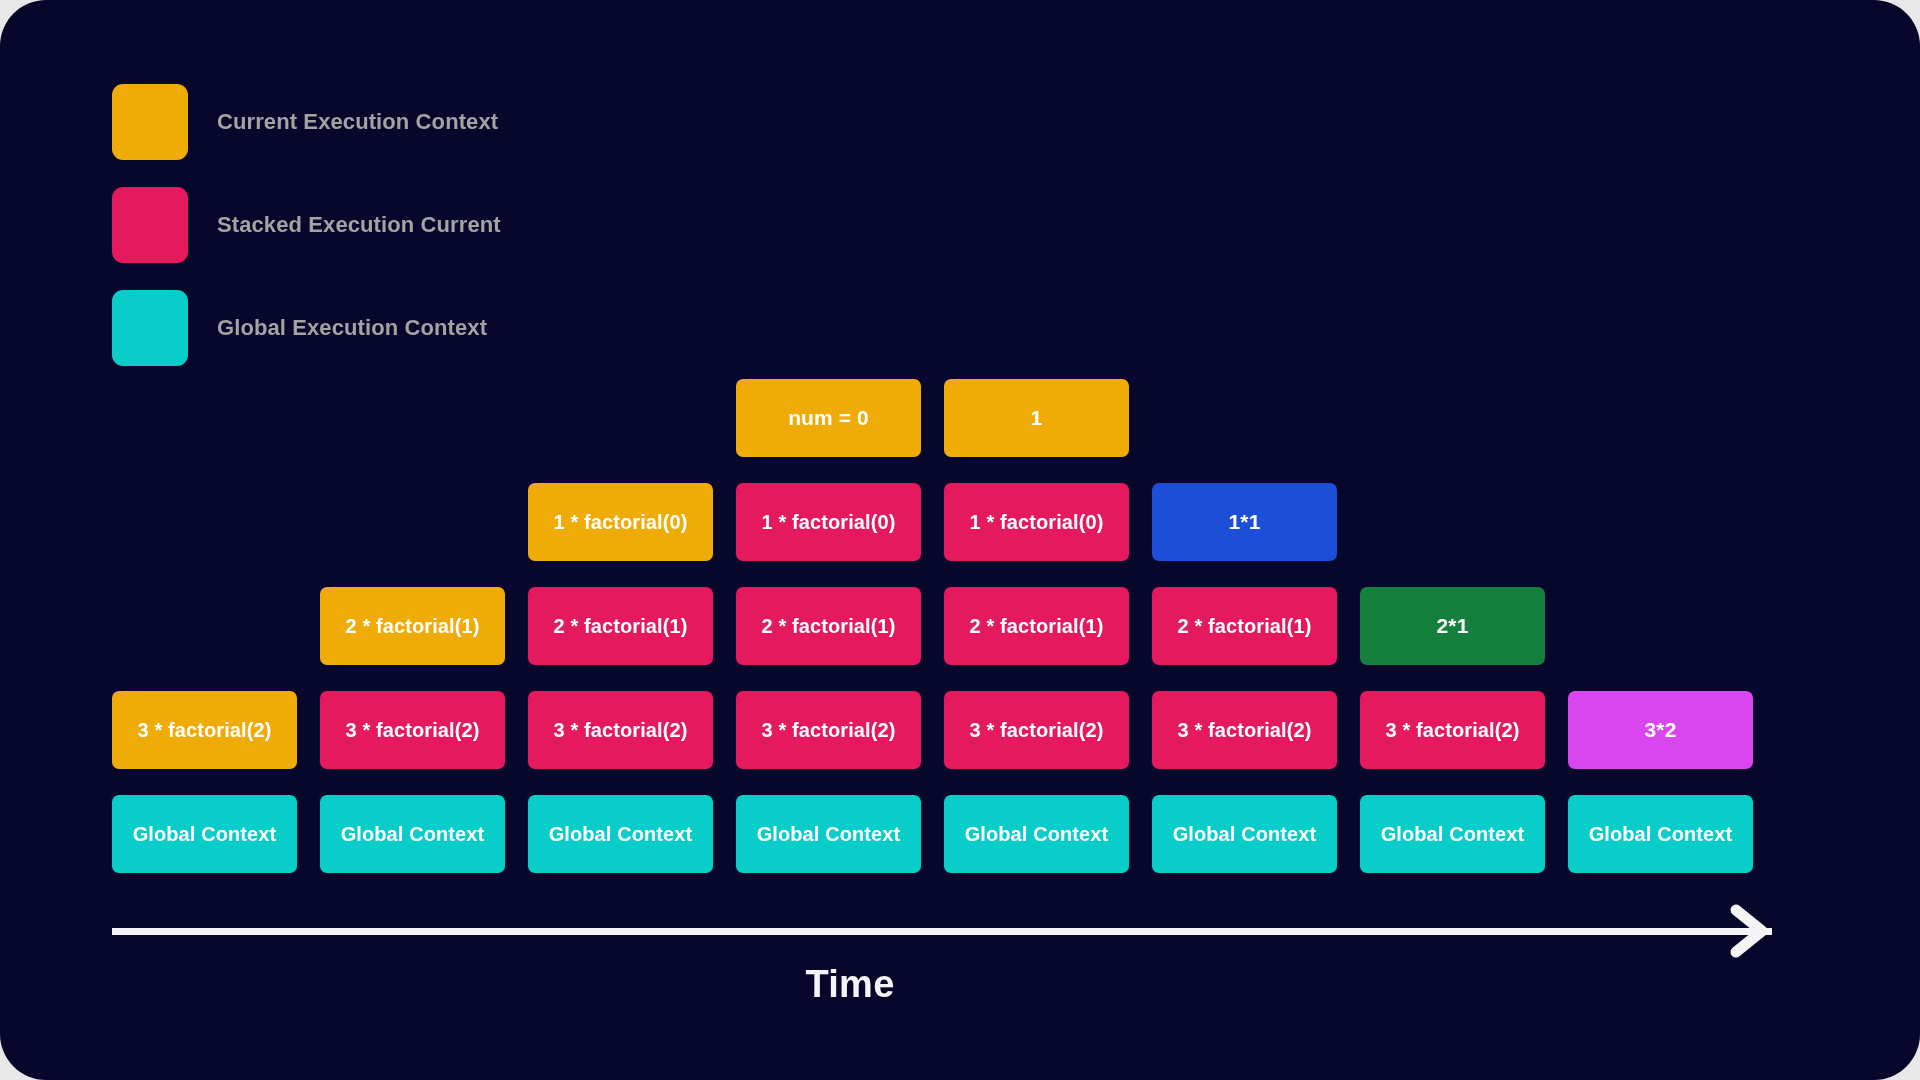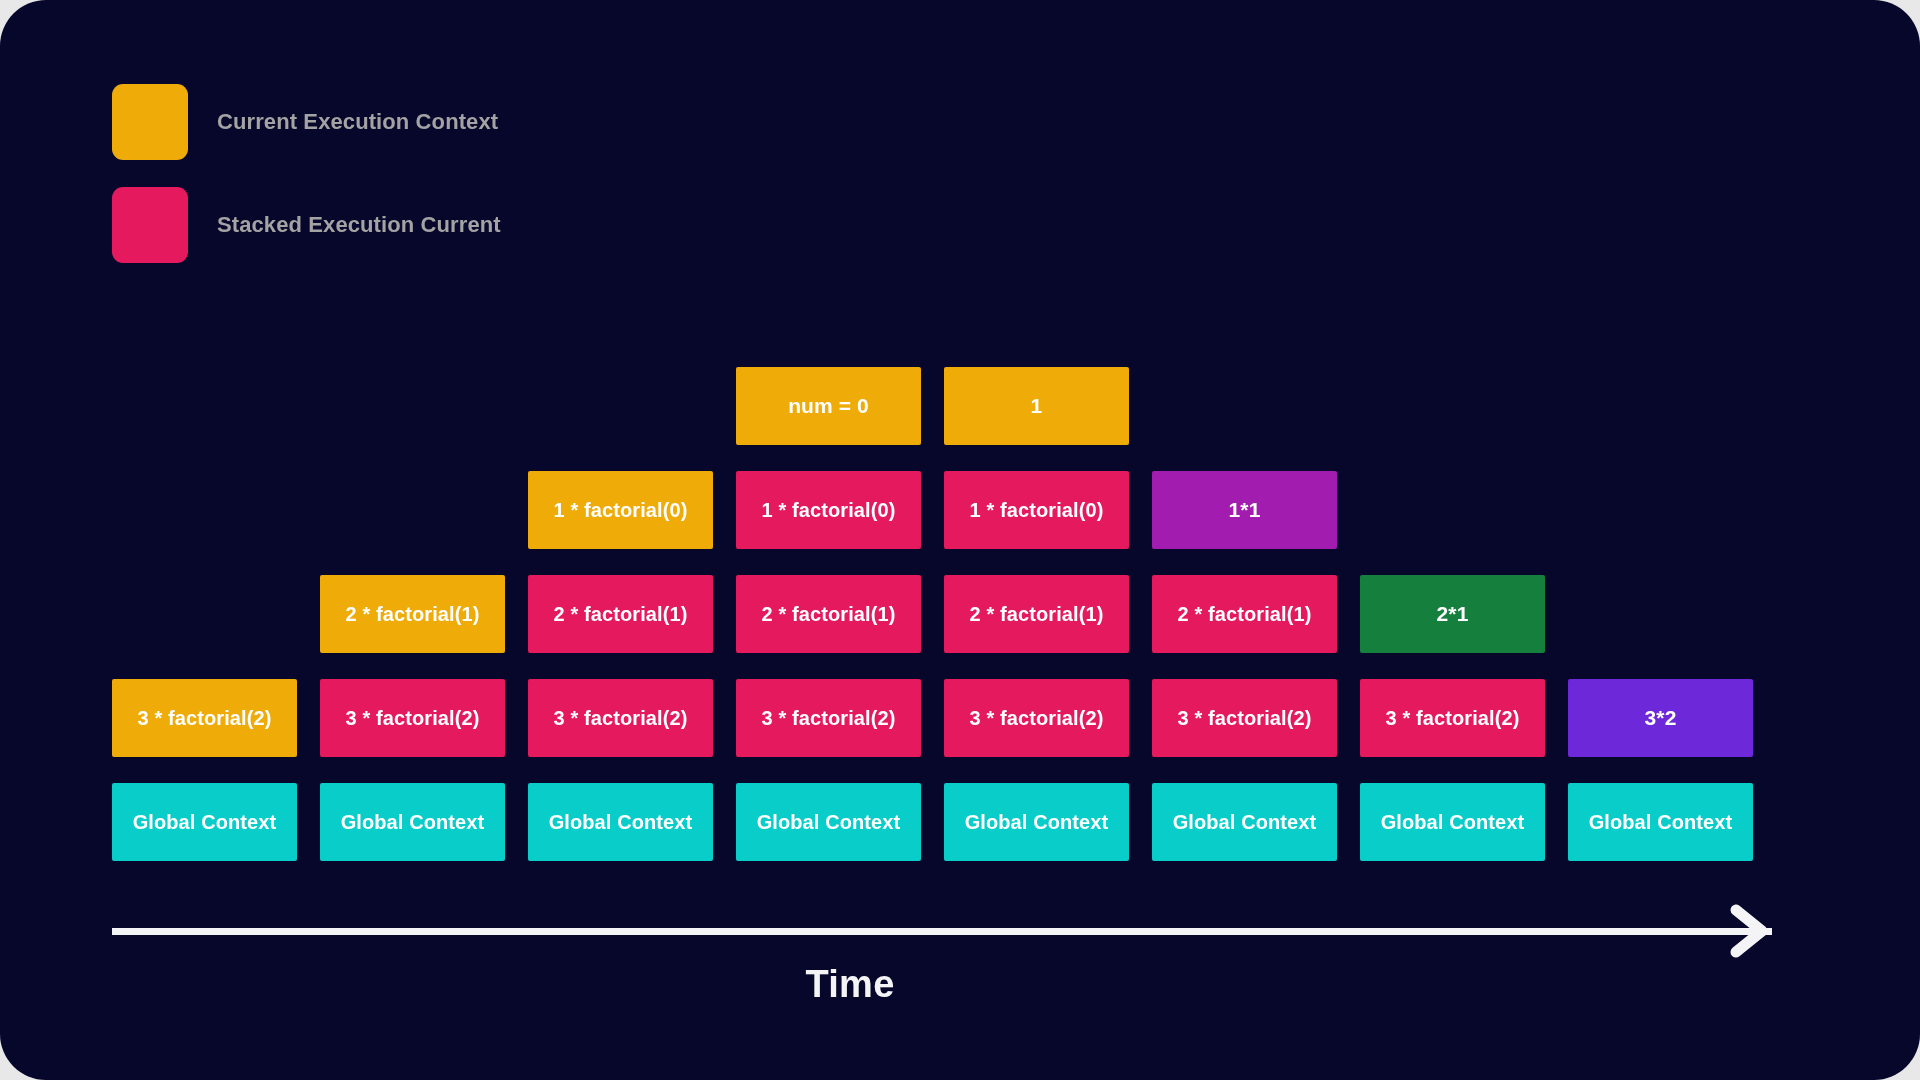--- a/index.html
+++ b/index.html
@@ -53,23 +53,23 @@
     left:112px; top:367px;
     width:1700px;
   }
   .stack-row {
     position:relative;
     height:78px;
     margin-bottom:26px;
   }
   .cell {
     position:absolute;
-    top:0;
+    top:12px;
     width:185px; height:78px;
-    border-radius:2px;
+    border-radius:7px;
     display:flex;
     align-items:center;
     justify-content:center;
     color:#ffffff;
     font-size:20px;
     font-weight:bold;
     letter-spacing:.1px;
     white-space:nowrap;
   }
   .cell.small { font-size:21px; }
@@ -109,50 +109,54 @@
 
     <div id="legend">
         <div class="legend-row">
           <div class="legend-swatch" style="background: rgb(239, 171, 8);"></div>
           <div class="legend-label">Current Execution Context</div>
         </div>
         <div class="legend-row">
           <div class="legend-swatch" style="background: rgb(229, 25, 94);"></div>
           <div class="legend-label">Stacked Execution Current</div>
         </div>
+        <div class="legend-row">
+          <div class="legend-swatch" style="background: rgb(8, 205, 200);"></div>
+          <div class="legend-label">Global Execution Context</div>
+        </div>
       </div>
 
     <div id="stack">
         <div class="stack-row">
           <div class="cell small" style="left: 624px; background: rgb(239, 171, 8);">num = 0</div>
           <div class="cell small" style="left: 832px; background: rgb(239, 171, 8);">1</div>
         </div>
         <div class="stack-row">
           <div class="cell" style="left: 416px; background: rgb(239, 171, 8);">1 * factorial(0)</div>
           <div class="cell" style="left: 624px; background: rgb(229, 25, 94);">1 * factorial(0)</div>
           <div class="cell" style="left: 832px; background: rgb(229, 25, 94);">1 * factorial(0)</div>
-          <div class="cell small" style="left: 1040px; background: #a21caf;">1*1</div>
+          <div class="cell small" style="left: 1040px; background: #1d4ed8;">1*1</div>
         </div>
         <div class="stack-row">
           <div class="cell" style="left: 208px; background: rgb(239, 171, 8);">2 * factorial(1)</div>
           <div class="cell" style="left: 416px; background: rgb(229, 25, 94);">2 * factorial(1)</div>
           <div class="cell" style="left: 624px; background: rgb(229, 25, 94);">2 * factorial(1)</div>
           <div class="cell" style="left: 832px; background: rgb(229, 25, 94);">2 * factorial(1)</div>
           <div class="cell" style="left: 1040px; background: rgb(229, 25, 94);">2 * factorial(1)</div>
           <div class="cell small" style="left: 1248px; background: #15803d;">2*1</div>
         </div>
         <div class="stack-row">
           <div class="cell" style="left: 0px; background: rgb(239, 171, 8);">3 * factorial(2)</div>
           <div class="cell" style="left: 208px; background: rgb(229, 25, 94);">3 * factorial(2)</div>
           <div class="cell" style="left: 416px; background: rgb(229, 25, 94);">3 * factorial(2)</div>
           <div class="cell" style="left: 624px; background: rgb(229, 25, 94);">3 * factorial(2)</div>
           <div class="cell" style="left: 832px; background: rgb(229, 25, 94);">3 * factorial(2)</div>
           <div class="cell" style="left: 1040px; background: rgb(229, 25, 94);">3 * factorial(2)</div>
           <div class="cell" style="left: 1248px; background: rgb(229, 25, 94);">3 * factorial(2)</div>
-          <div class="cell small" style="left: 1456px; background: #6d28d9;">3*2</div>
+          <div class="cell small" style="left: 1456px; background: #d946ef;">3*2</div>
         </div>
         <div class="stack-row">
           <div class="cell" style="left: 0px; background: rgb(8, 205, 200);">Global Context</div>
           <div class="cell" style="left: 208px; background: rgb(8, 205, 200);">Global Context</div>
           <div class="cell" style="left: 416px; background: rgb(8, 205, 200);">Global Context</div>
           <div class="cell" style="left: 624px; background: rgb(8, 205, 200);">Global Context</div>
           <div class="cell" style="left: 832px; background: rgb(8, 205, 200);">Global Context</div>
           <div class="cell" style="left: 1040px; background: rgb(8, 205, 200);">Global Context</div>
           <div class="cell" style="left: 1248px; background: rgb(8, 205, 200);">Global Context</div>
           <div class="cell" style="left: 1456px; background: rgb(8, 205, 200);">Global Context</div>

